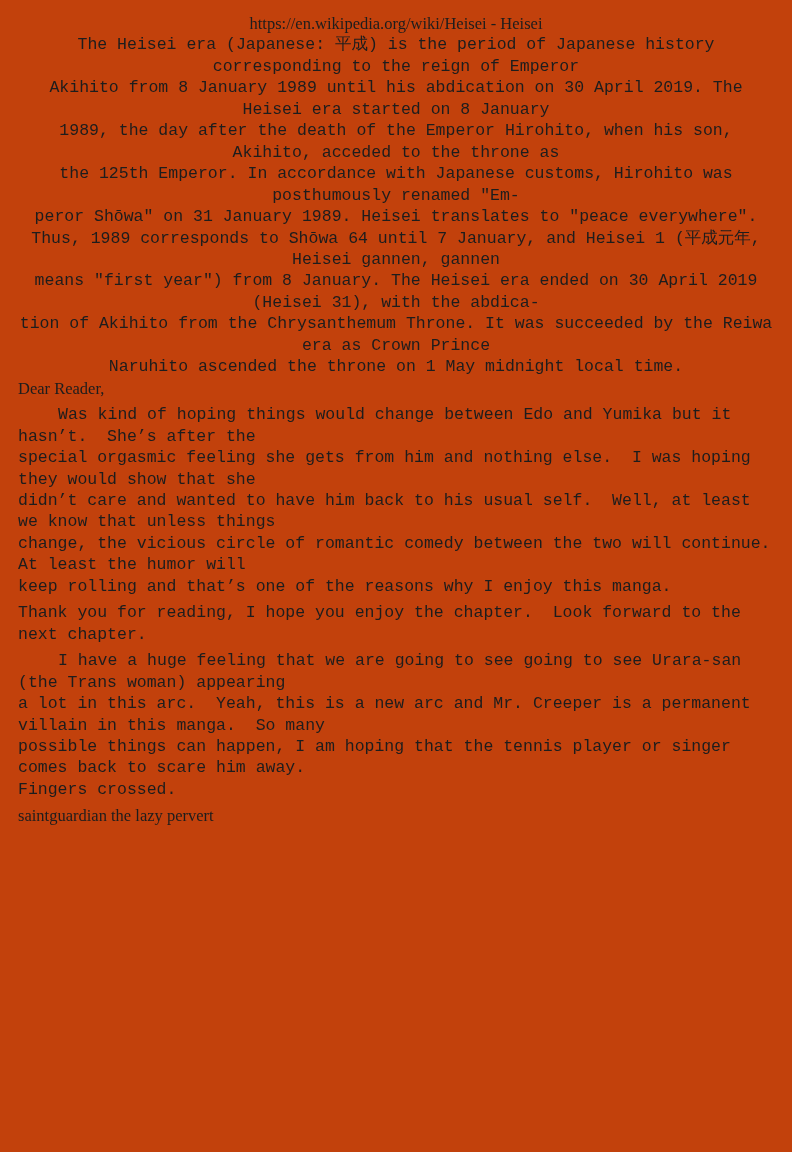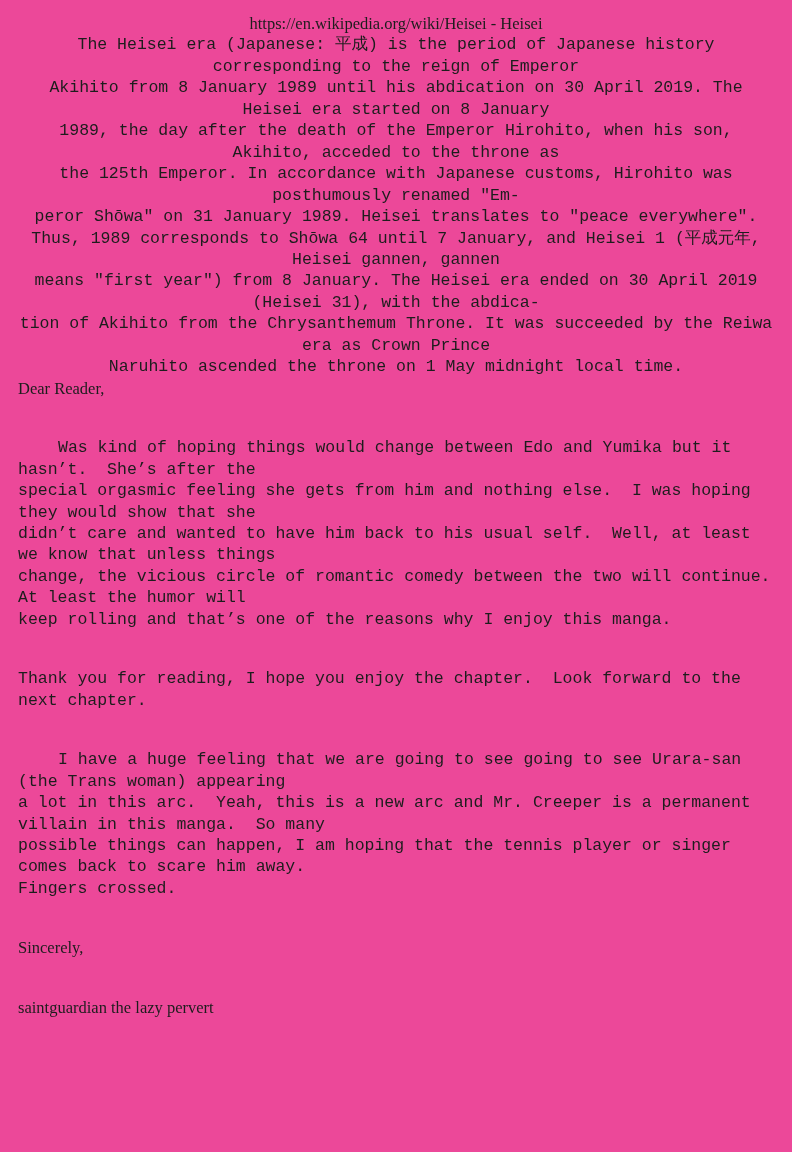--- a/index.html
+++ b/index.html
@@ -14,34 +14,34 @@
     font-family: "Liberation Serif", serif;
     font-size: 16.5px;
     line-height: 21.45px;
     color: #1d1d1d;
   }
   .page {
     box-sizing: border-box;
     width: 792px;
     height: 1152px;
     padding: 13px 18px 0 18px;
-    background: #ec4899;
+    background: #c2410c;
   }
   .prewrap {
     white-space: pre-wrap;
     font-family: Liberation Mono, monospace;
   }
   .center {
     text-align: center;
   }
   .para {
     margin: 0;
   }
   .gap-above {
-    margin-top: 38px;
+    margin-top: 5px;
   }
   .indent {
     text-indent: 40px;
   }
 </style>
 </head>
 <body>
 
 <div class="page">
 
@@ -66,17 +66,16 @@
 change, the vicious circle of romantic comedy between the two will continue.  At least the humor will
 keep rolling and that’s one of the reasons why I enjoy this manga.</div>
 
   <div class="para gap-above prewrap">Thank you for reading, I hope you enjoy the chapter.  Look forward to the next chapter.</div>
 
   <div class="para gap-above indent prewrap">I have a huge feeling that we are going to see going to see Urara-san (the Trans woman) appearing
 a lot in this arc.  Yeah, this is a new arc and Mr. Creeper is a permanent villain in this manga.  So many
 possible things can happen, I am hoping that the tennis player or singer comes back to scare him away.
 Fingers crossed.</div>
 
-  <div class="para gap-above">Sincerely,</div>
 
   <div class="para gap-above">saintguardian the lazy pervert</div>
 
 </div>
 
 </body></html>

